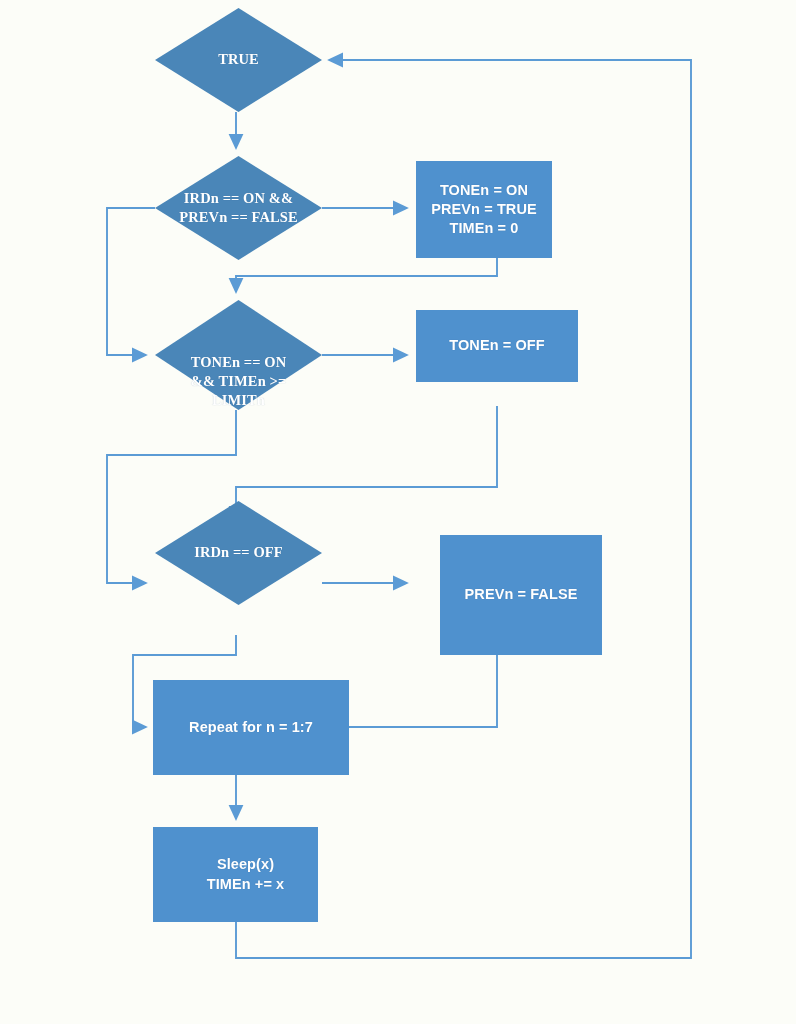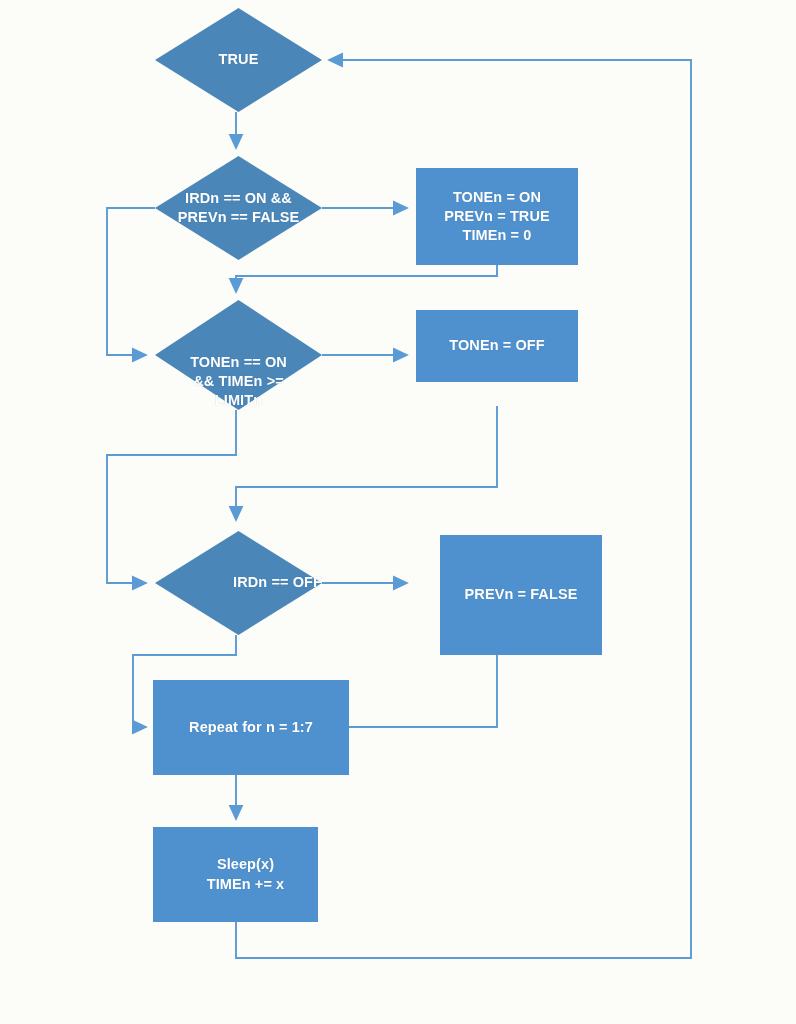--- a/index.html
+++ b/index.html
@@ -44,20 +44,21 @@
     white-space: pre-line;
     text-shadow: 0 0 1px rgba(40,80,120,0.35);
   }
   .process {
     background: #4f91ce;
     font-size: 14.5px;
   }
   .decision {
     background: transparent;
     font-size: 14.5px;
+    font-family: Liberation Serif, serif;
   }
   .decision .diamond-shape {
     position: absolute;
     left: 0; top: 0;
     width: 100%;
     height: 100%;
     background: #4a86b8;
     clip-path: polygon(50% 0%, 100% 50%, 50% 100%, 0% 50%);
     z-index: 1;
   }
@@ -105,38 +106,38 @@
     <span class="diamond-shape"></span>
     <span class="label">TRUE</span>
   </div>
 
   <div class="node decision" style="left:155px; top:156px; width:167px; height:104px;">
     <span class="diamond-shape"></span>
     <span class="label">IRDn == ON &amp;&amp;
 PREVn == FALSE</span>
   </div>
 
-  <div class="node process" style="left:416px; top:161px; width:162px; height:97px;margin-top:7px;">
+  <div class="node process" style="left:416px; top:161px; width:136px; height:97px;">
     <span class="label">TONEn = ON
 PREVn = TRUE
 TIMEn = 0</span>
   </div>
 
   <div class="node decision" style="left:155px; top:300px; width:167px; height:110px;align-items:flex-end;">
     <span class="diamond-shape"></span>
     <span class="label">TONEn == ON
 &amp;&amp; TIMEn &gt;=
 LIMITn</span>
   </div>
 
   <div class="node process" style="left:416px; top:310px; width:162px; height:72px;">
     <span class="label">TONEn = OFF</span>
   </div>
 
-  <div class="node decision" style="left:155px; top:531px; width:167px; height:104px;justify-content:flex-end;">
+  <div class="node decision" style="left:155px; top:501px; width:167px; height:104px;">
     <span class="diamond-shape"></span>
     <span class="label">IRDn == OFF</span>
   </div>
 
   <div class="node process" style="left:440px; top:535px; width:162px; height:120px;">
     <span class="label">PREVn = FALSE</span>
   </div>
 
   <div class="node process" style="left:153px; top:680px; width:196px; height:95px;">
     <span class="label">Repeat for n = 1:7</span>

